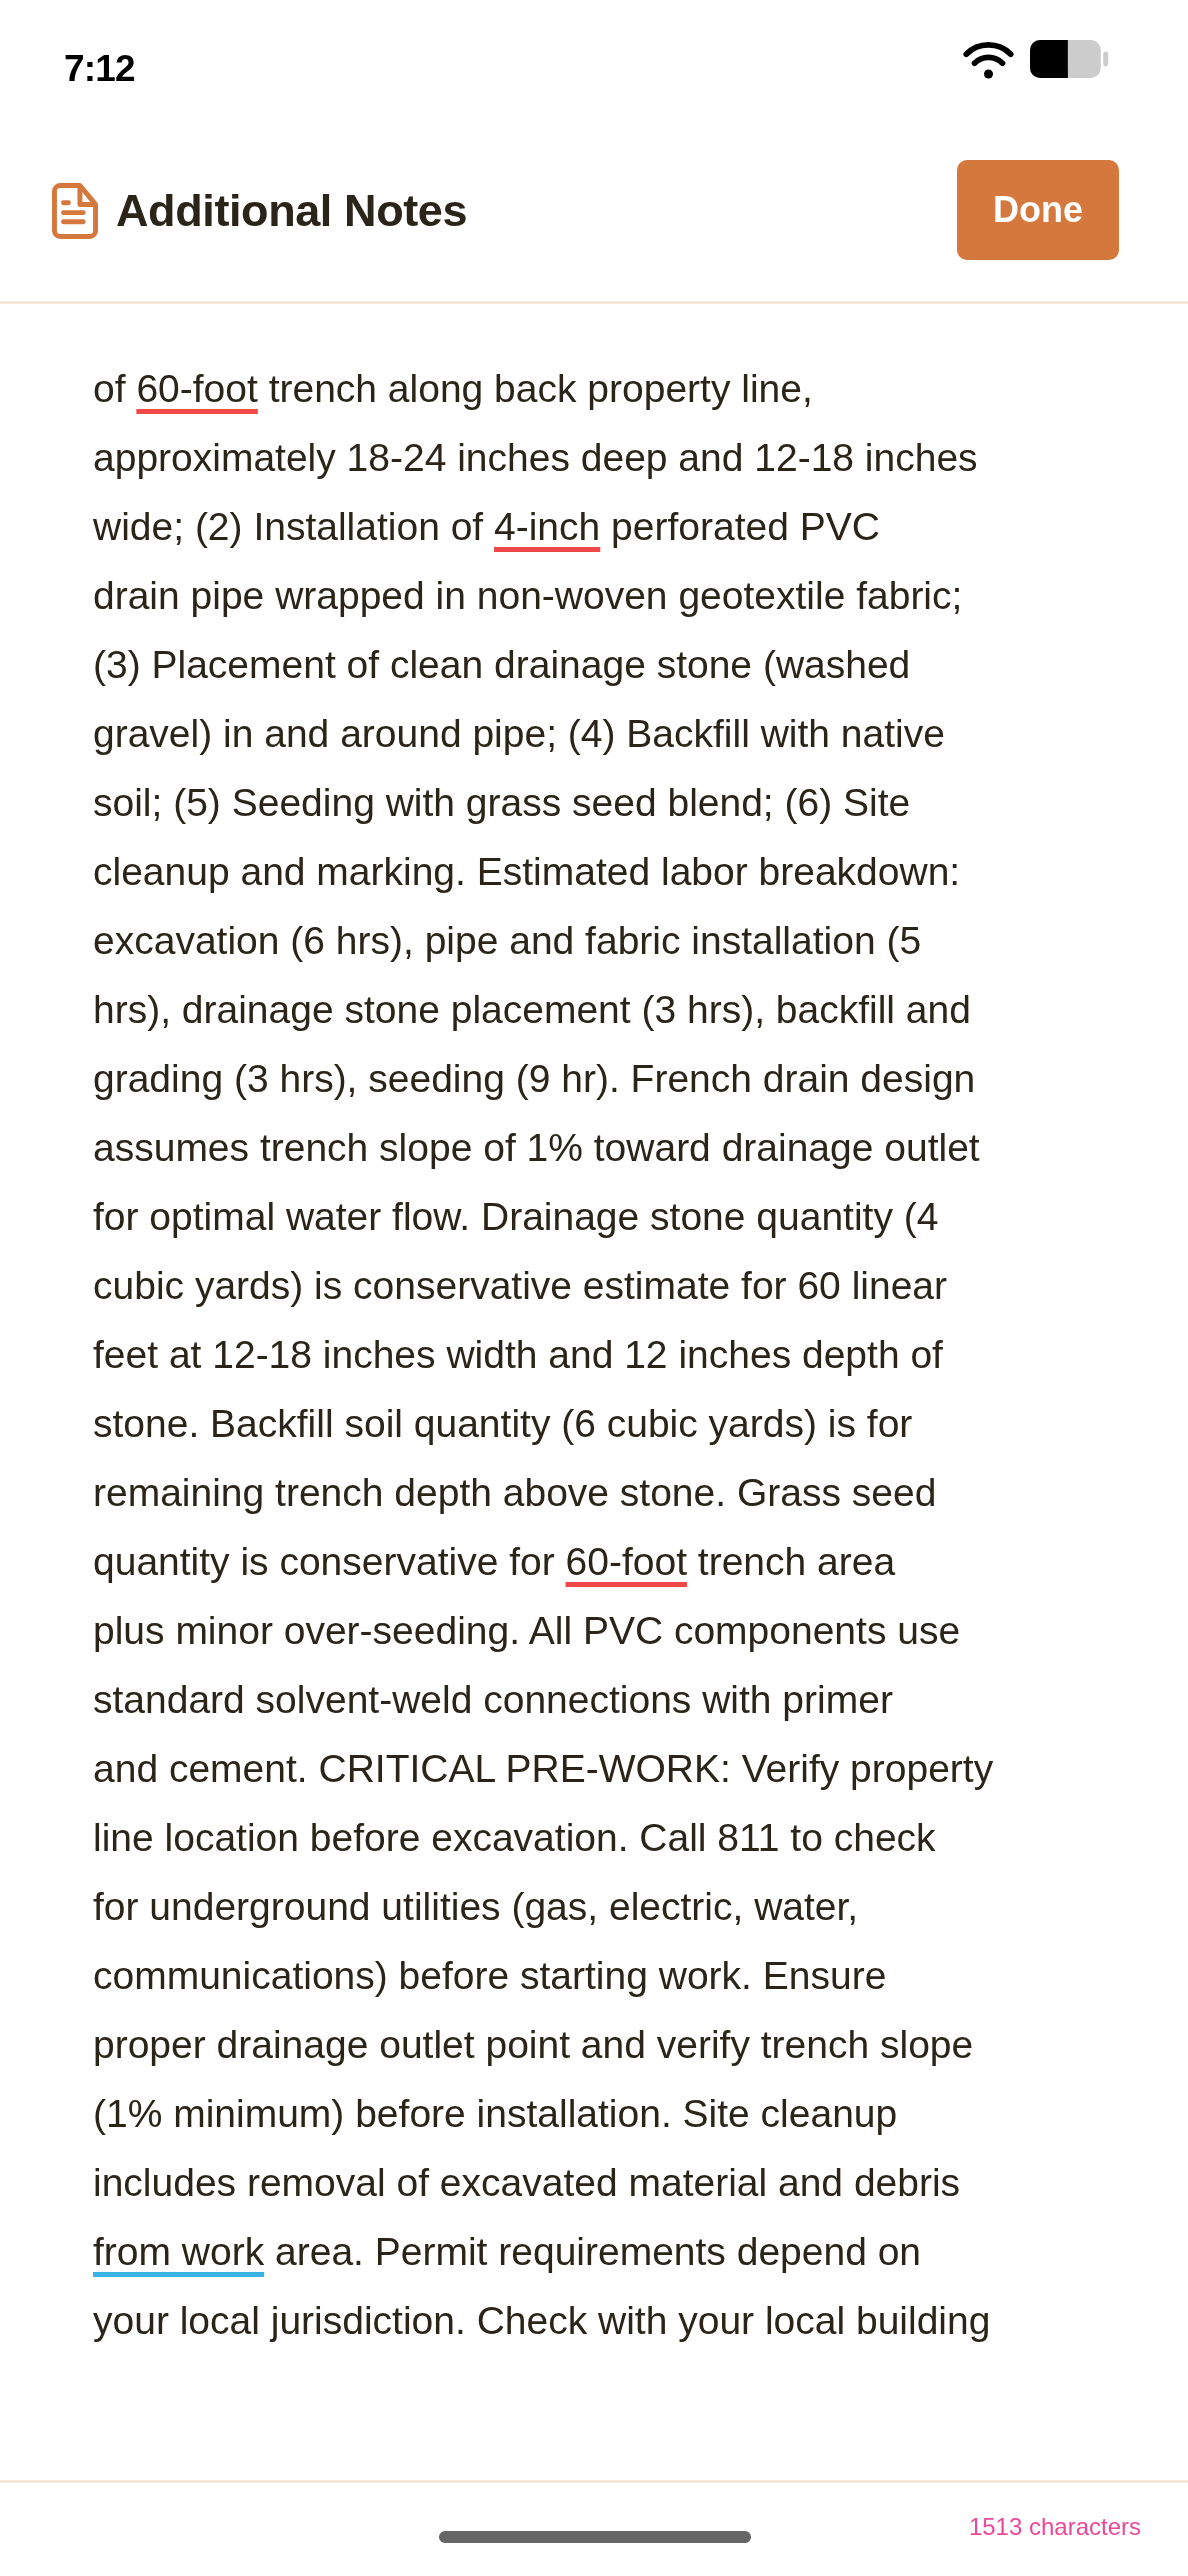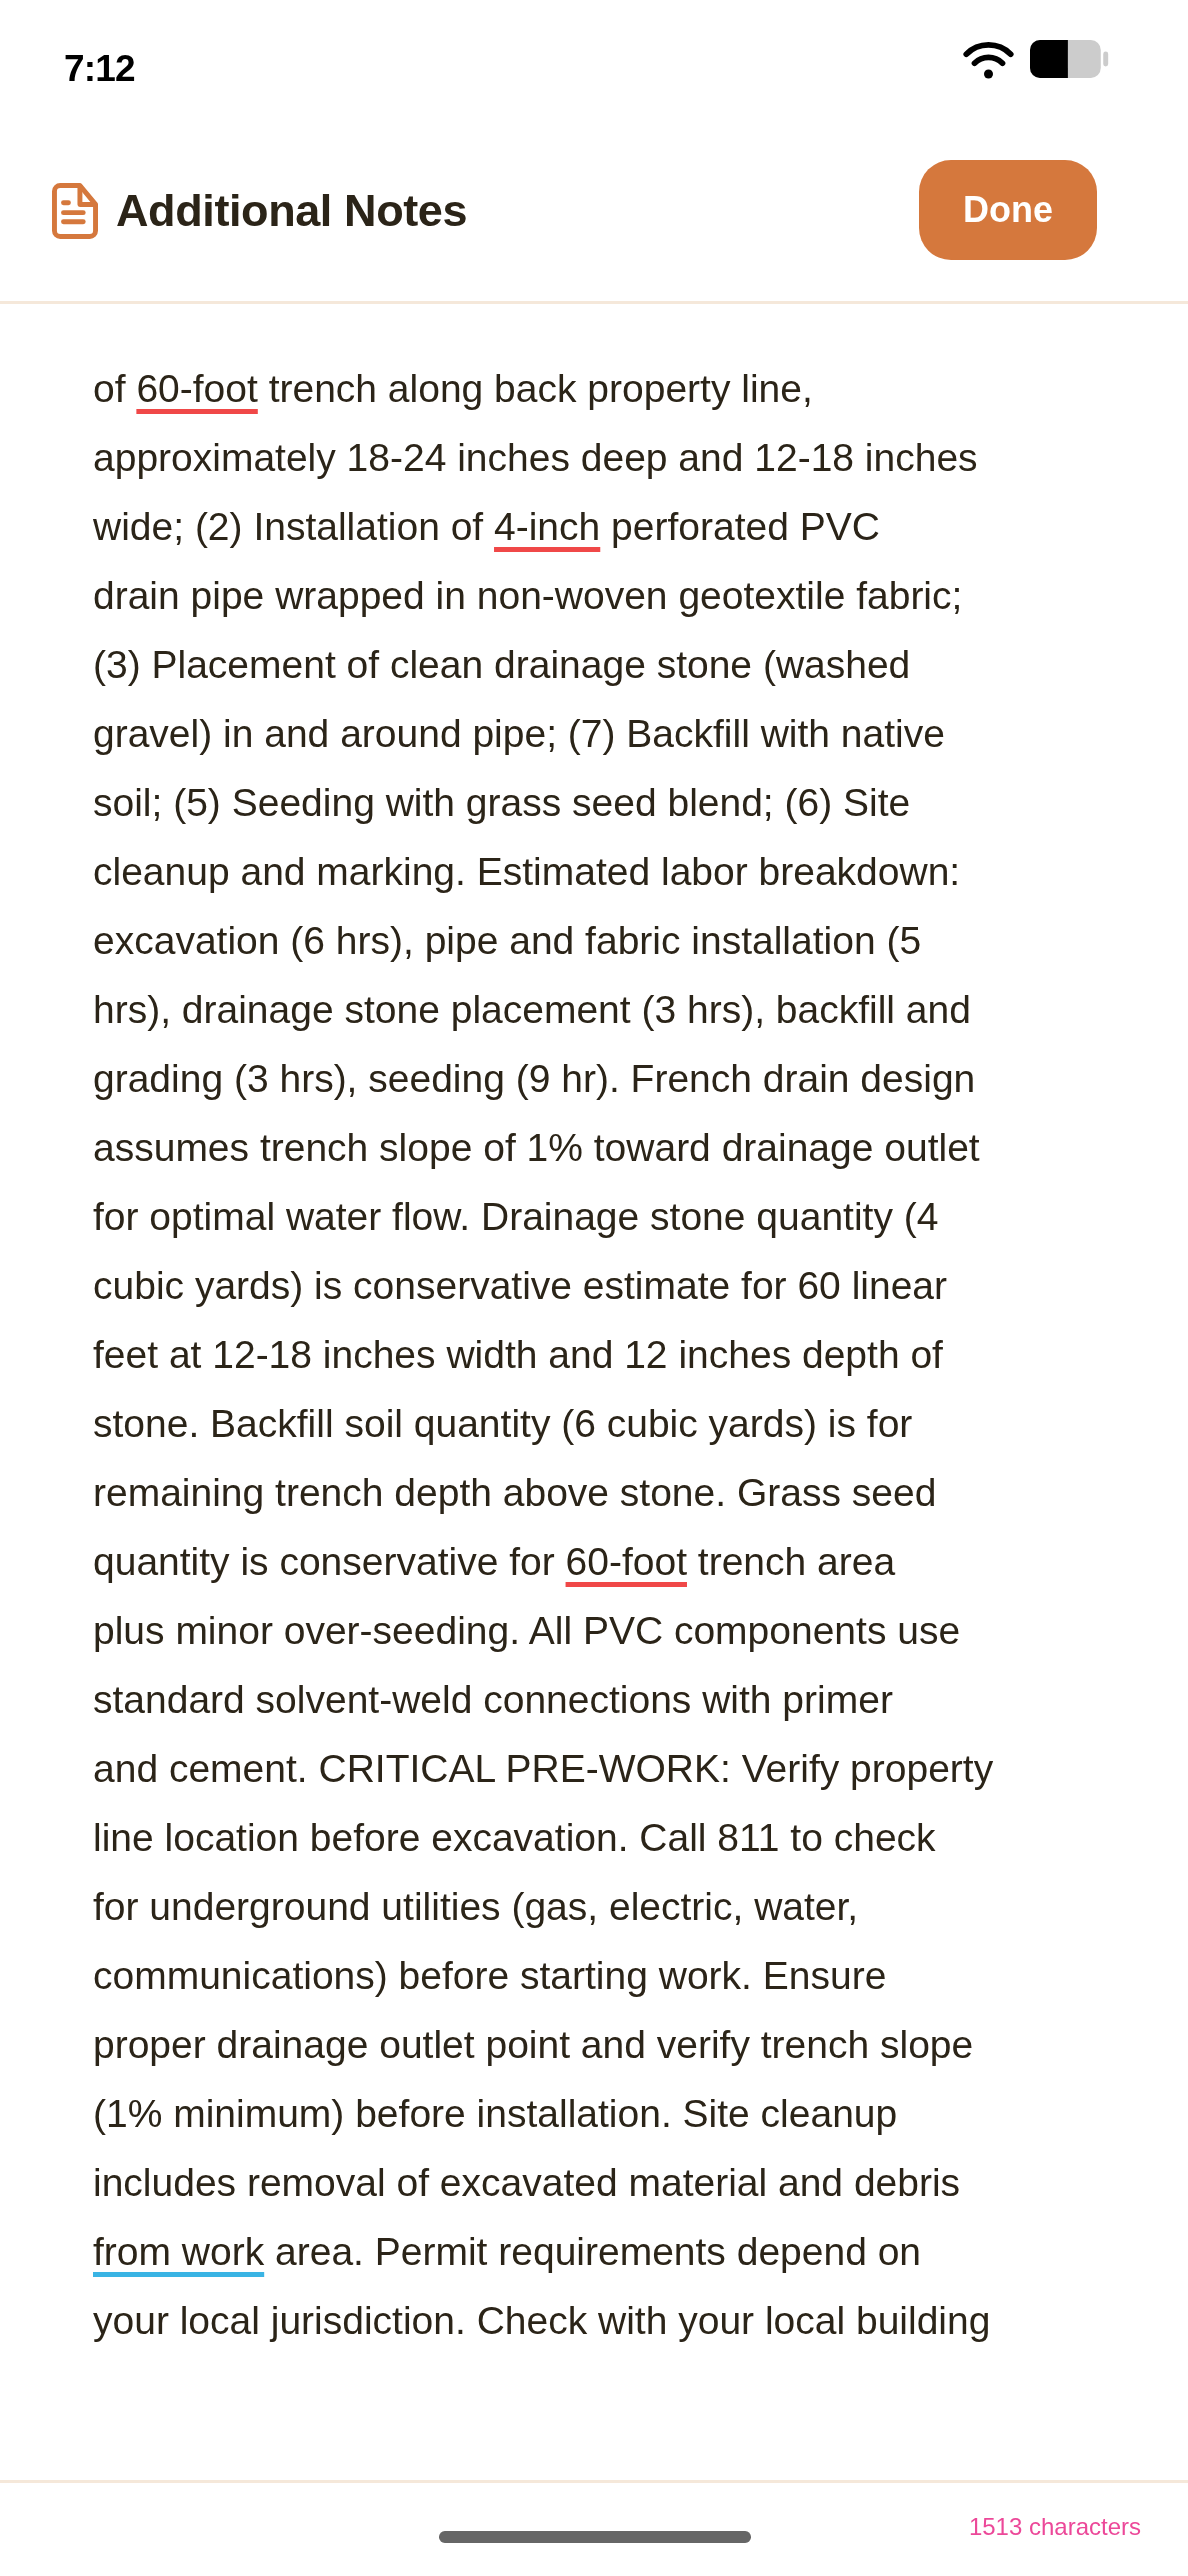--- a/index.html
+++ b/index.html
@@ -9,21 +9,21 @@
   }
   .status-bar { position: absolute; left: 0; top: 0; width: 1189px; height: 116px; }
   .status-time { position: absolute; left: 64px; top: 36px; font-size: 37px; font-weight: bold; color: #000; letter-spacing: -0.8px; margin-top: 12px; }
   .wifi { position: absolute; left: 963px; top: 41px; width: 51px; height: 38px; }
   .battery { position: absolute; left: 1030px; top: 40px; width: 79px; height: 38px; }
 
   .header { position: absolute; left: 0; top: 116px; width: 1189px; height: 185px; }
   .header-icon { position: absolute; left: 52px; top: 183px; width: 46px; height: 56px; }
   .header-title { position: absolute; left: 116px; top: 185px; font-size: 45px; font-weight: bold; color: #2B2418; letter-spacing: -0.4px; white-space: nowrap; }
   .done-btn {
-    position: absolute; left: 919px; top: 160px; width: 178px; height: 100px; border-radius: 32px;
+    position: absolute; left: 957px; top: 160px; width: 162px; height: 100px; border-radius: 10px;
     background: #D5783D; color: #fff; border: none; font-family: "Liberation Sans", sans-serif;
     font-size: 36px; font-weight: bold; display: flex; align-items: center; justify-content: center; cursor: pointer;
   }
   .divider { position: absolute; left: 0; width: 1189px; height: 3.3px; background: #F5E8DA; }
 
   .note-body { position: absolute; left: 47px; top: 360px; width: 1106px; }
   .note-line { height: 69px; line-height: 58px; font-size: 39px; white-space: nowrap; color: #2B2418; margin-left: 46px; }
   .u-red { text-decoration: underline; text-decoration-color: #F04848; text-decoration-thickness: 5px; text-underline-offset: 6.6px; }
   .u-blue { text-decoration: underline; text-decoration-color: #3AB4E4; text-decoration-thickness: 5px; text-underline-offset: 6.6px; }
 
@@ -59,21 +59,21 @@
 <button class="done-btn">Done</button>
 
 <div class="divider" style="top:301px;"></div>
 
 <div class="note-body" id="note-body">
     <div class="note-line"><span>of </span><span class="u-red">60-foot</span><span> trench along back property line,</span></div>
     <div class="note-line"><span>approximately 18-24 inches deep and 12-18 inches</span></div>
     <div class="note-line"><span>wide; (2) Installation of </span><span class="u-red">4-inch</span><span> perforated PVC</span></div>
     <div class="note-line"><span>drain pipe wrapped in non-woven geotextile fabric;</span></div>
     <div class="note-line"><span>(3) Placement of clean drainage stone (washed</span></div>
-    <div class="note-line"><span>gravel) in and around pipe; (7) Backfill with native</span></div>
+    <div class="note-line"><span>gravel) in and around pipe; (4) Backfill with native</span></div>
     <div class="note-line"><span>soil; (5) Seeding with grass seed blend; (6) Site</span></div>
     <div class="note-line"><span>cleanup and marking. Estimated labor breakdown:</span></div>
     <div class="note-line"><span>excavation (6 hrs), pipe and fabric installation (5</span></div>
     <div class="note-line"><span>hrs), drainage stone placement (3 hrs), backfill and</span></div>
     <div class="note-line"><span>grading (3 hrs), seeding (9 hr). French drain design</span></div>
     <div class="note-line"><span>assumes trench slope of 1% toward drainage outlet</span></div>
     <div class="note-line"><span>for optimal water flow. Drainage stone quantity (4</span></div>
     <div class="note-line"><span>cubic yards) is conservative estimate for 60 linear</span></div>
     <div class="note-line"><span>feet at 12-18 inches width and 12 inches depth of</span></div>
     <div class="note-line"><span>stone. Backfill soil quantity (6 cubic yards) is for</span></div>

